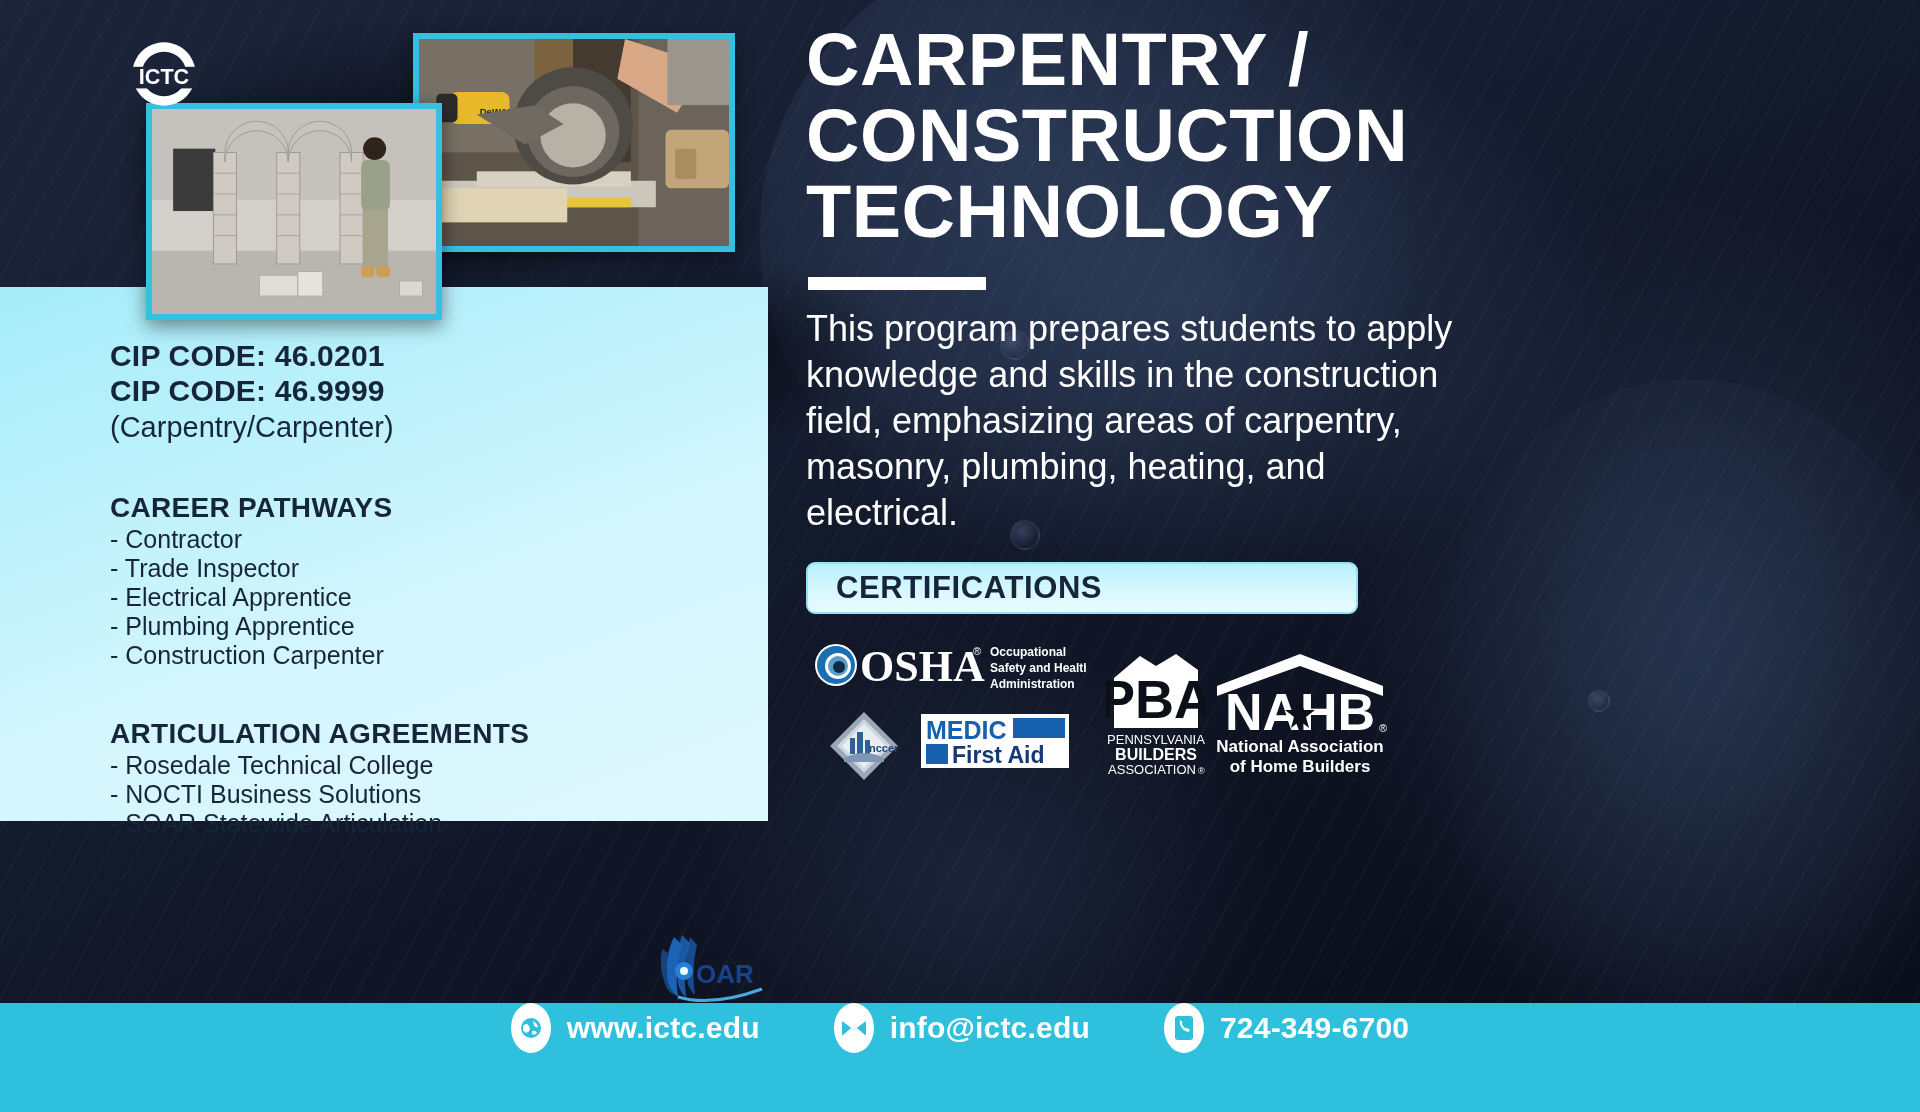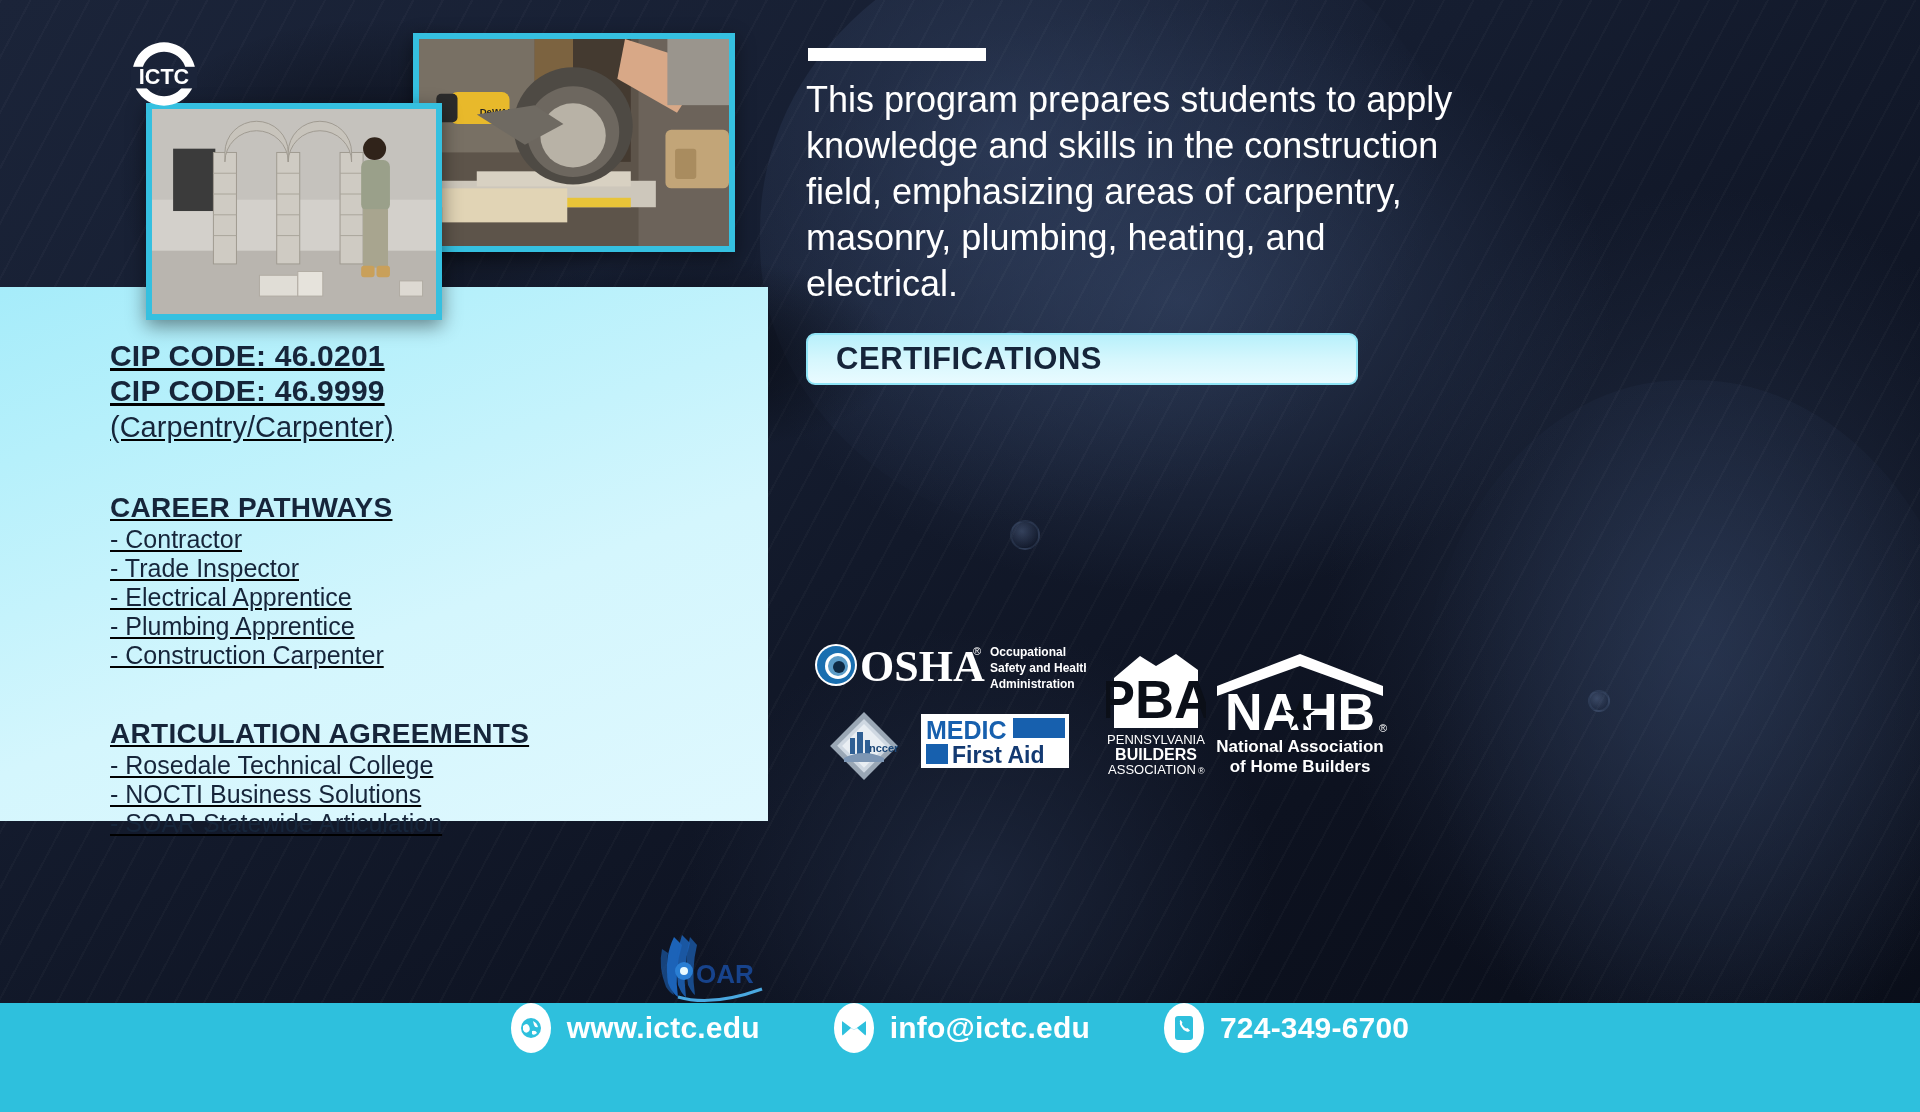--- a/index.html
+++ b/index.html
@@ -62,21 +62,21 @@
   }
 
   
   #left-panel {
     position: absolute;
     left: 0; top: 287px;
     width: 768px; height: 534px;
     background: linear-gradient(160deg, #a6ecfa 0%, #b6f0fb 22%, #d4f6fd 60%, #dff8fe 100%);
     z-index: 5;
   }
-  #panel-inner { position: relative; width: 100%; height: 100%; padding: 52px 0 0 110px; text-decoration: underline; }
+  #panel-inner { position: relative; width: 100%; height: 100%; padding: 52px 0 0 110px; }
   .cip-line {
     font-size: 30px; font-weight: 700; color: #16253a; letter-spacing: .2px;
     line-height: 1.16; white-space: nowrap;
   }
   .cip-sub {
     font-size: 29px; font-weight: 400; color: #16253a; line-height: 1.2;
     margin-top: 1px; white-space: nowrap;
   }
   .sec-head {
     font-size: 28px; font-weight: 700; color: #16253a; letter-spacing: .3px;
@@ -260,20 +260,25 @@
         <rect x="234" y="166" width="14" height="12" rx="3" fill="#c9a05a"></rect>
 
         <rect x="112" y="176" width="40" height="22" fill="#e0ddd6" stroke="#b0aba2"></rect>
         <rect x="152" y="172" width="26" height="26" fill="#e6e3dc" stroke="#b0aba2"></rect>
         <rect x="258" y="182" width="24" height="16" fill="#ddd9d2" stroke="#b0aba2"></rect>
       </svg>
     </div>
   </div>
 
   <div id="right-col">
+    <h1 id="program-title">
+      <span>CARPENTRY /</span><br>
+      <span>CONSTRUCTION</span><br>
+      <span>TECHNOLOGY</span>
+    </h1>
     <div id="title-rule"></div>
     <p id="program-desc">This program prepares students to apply knowledge and skills in the construction field, emphasizing areas of carpentry, masonry, plumbing, heating, and electrical.</p>
 
     <div id="cert-banner">
       <span>CERTIFICATIONS</span>
     </div>
   </div>
 
   <div id="cert-logos">
 

